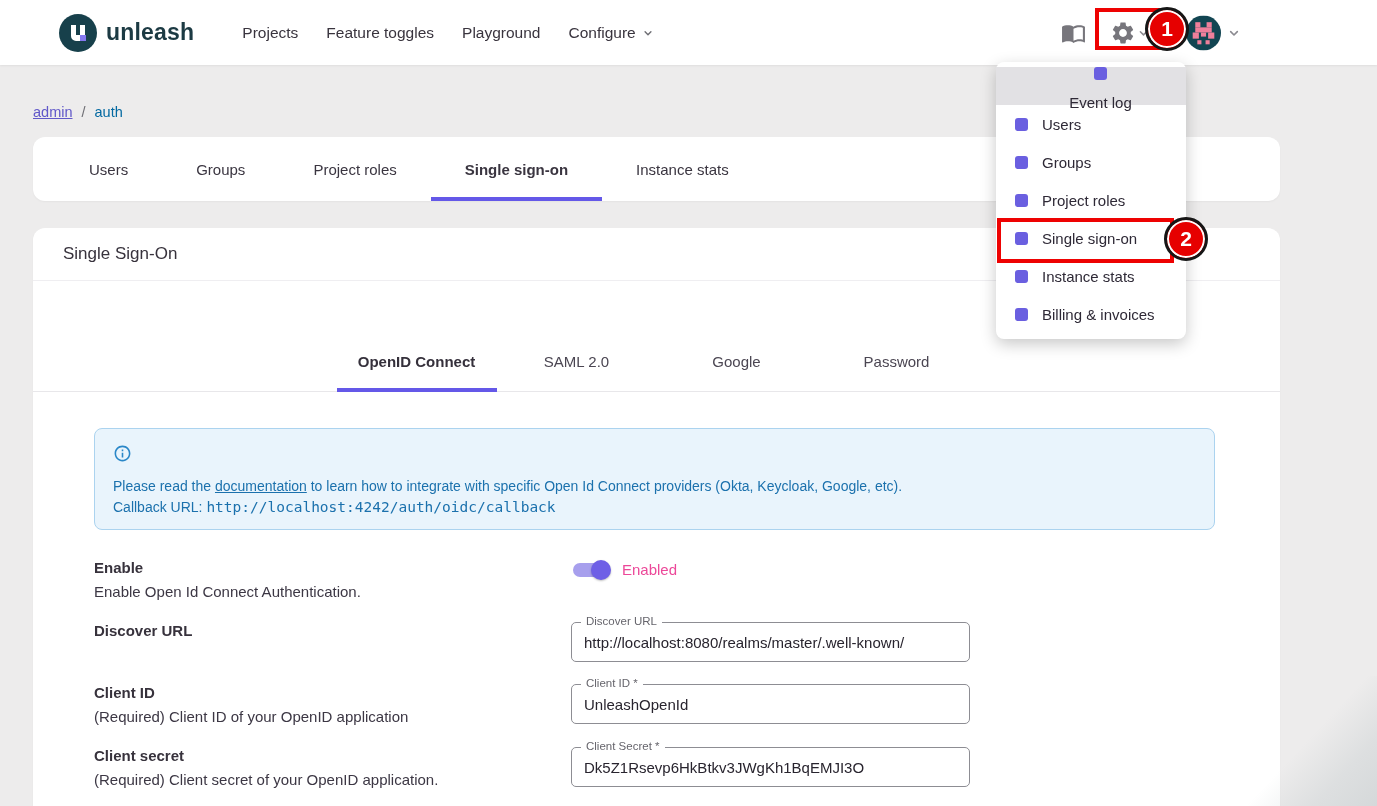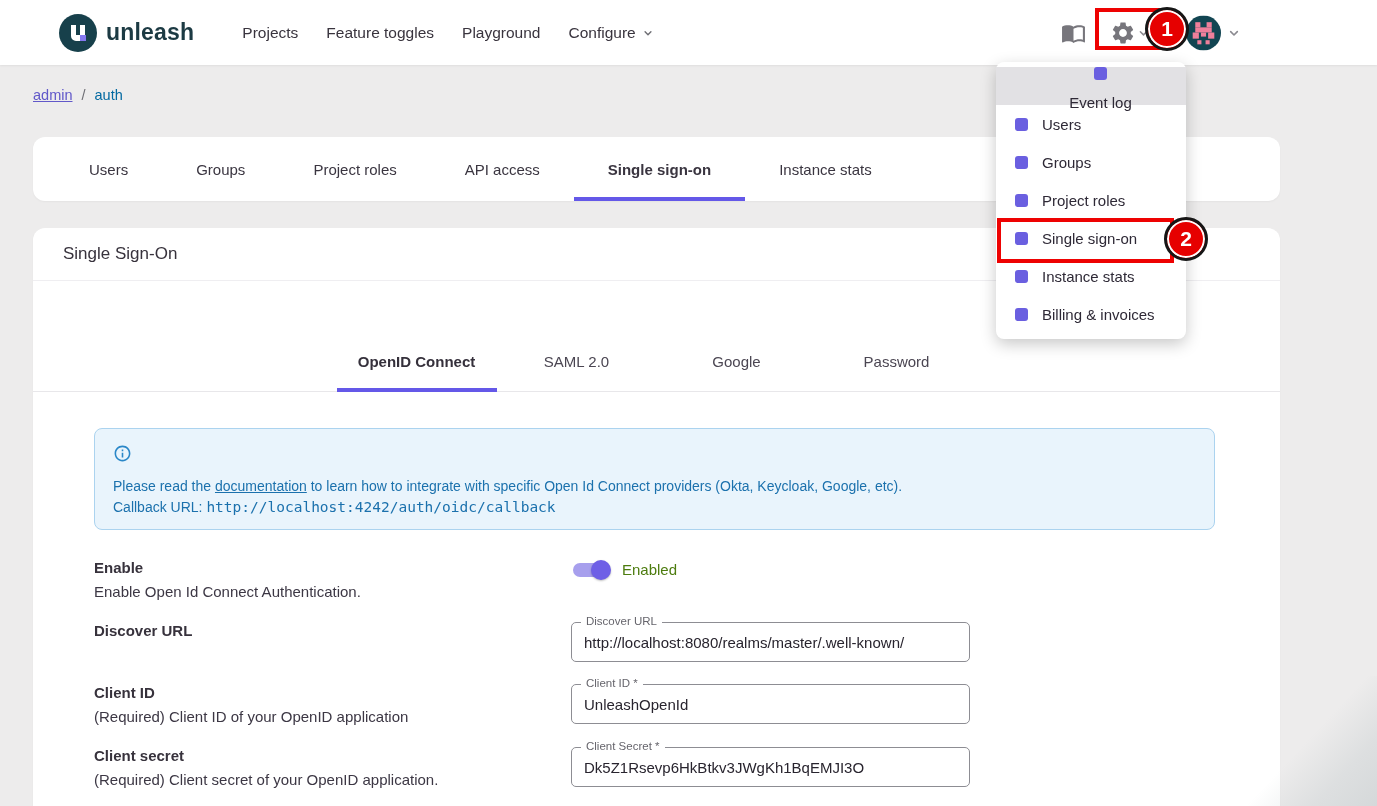--- a/index.html
+++ b/index.html
@@ -31,21 +31,21 @@
   .anno-box2 { left:997px; top:218px; width:177px; height:45px; }
   .anno-badge {
     position:absolute; width:44px; height:44px; border-radius:50%;
     background:#e60000; border:3px solid #161616; box-shadow:inset 0 0 0 2px #fdfdfd;
     color:#fff; font-size:21px; font-weight:bold; display:flex; align-items:center; justify-content:center;
     z-index:61;
   }
   .anno-badge1 { left:1145px; top:7px; }
   .anno-badge2 { left:1164px; top:217px; }
   
-  .breadcrumb { position:absolute; left:33px; top:87px; font-size:14.5px; display:flex; gap:9px; align-items:center; }
+  .breadcrumb { position:absolute; left:33px; top:104px; font-size:14.5px; display:flex; gap:9px; align-items:center; }
   .crumb-link { color:#6158c9; text-decoration:underline; cursor:pointer; }
   .crumb-sep { color:#6e6e74; }
   .crumb-current { color:#0369a1; }
   
   .tabs-card {
     position:absolute; left:33px; top:137px; width:1247px; height:64px;
     background:#fff; border-radius:12px; display:flex; align-items:stretch;
     padding-left:22px; box-shadow:0 1px 2px rgba(0,0,0,.04);
   }
   .page-tab {
@@ -94,21 +94,21 @@
   }
   .tf input {
     width:100%; height:100%; border:none; outline:none; background:transparent;
     font-family:"Liberation Sans","DejaVu Sans",sans-serif;
     font-size:15px; color:#28242e; padding:0 12px; border-radius:5px;
   }
   
   .toggle-wrap { display:flex; align-items:center; gap:15px; margin-top:2px; }
   .toggle { position:relative; width:34px; height:14px; background:#a79fed; border-radius:7px; cursor:pointer; margin-left:2px; }
   .toggle-thumb { position:absolute; right:-4px; top:-3px; width:20px; height:20px; border-radius:50%; background:#6e5fe6; box-shadow:0 1px 2px rgba(0,0,0,.25); }
-  .toggle-label { font-size:15px; color:#4d7c0f;text-align:right; }
+  .toggle-label { font-size:15px; color:#ec4899;text-align:right; }
   .optional-heading { margin-top:38px; font-size:18px; font-weight:bold; color:#35303b; }
   
   .menu {
     position:absolute; left:996px; top:62px; width:190px; background:#fff;
     border-radius:8px; box-shadow:0 5px 16px rgba(0,0,0,.22); padding:5px 0 6px;
     z-index:50;
   }
   .menu-item { height:38px; display:flex; align-items:center; gap:14px; padding-left:19px; font-size:15px; color:#2e2936; cursor:pointer; }
   .menu-item.highlighted { background:#e2e1e4;flex-direction:column; }
   .menu-bullet { width:13px; height:13px; border-radius:3px; background:#6a5fe0; flex:none; }
@@ -194,23 +194,20 @@
 <div class="tabs-card">
   <div class="page-tab">
       <span>Users</span>
     </div>
   <div class="page-tab">
       <span>Groups</span>
     </div>
   <div class="page-tab">
       <span>Project roles</span>
     </div>
-  <div class="page-tab">
-      <span>API access</span>
-    </div>
   <div class="page-tab active">
       <span>Single sign-on</span>
     </div>
   <div class="page-tab">
       <span>Instance stats</span>
     </div>
 </div>
 
 <div class="main-card">
   <div class="card-header">

